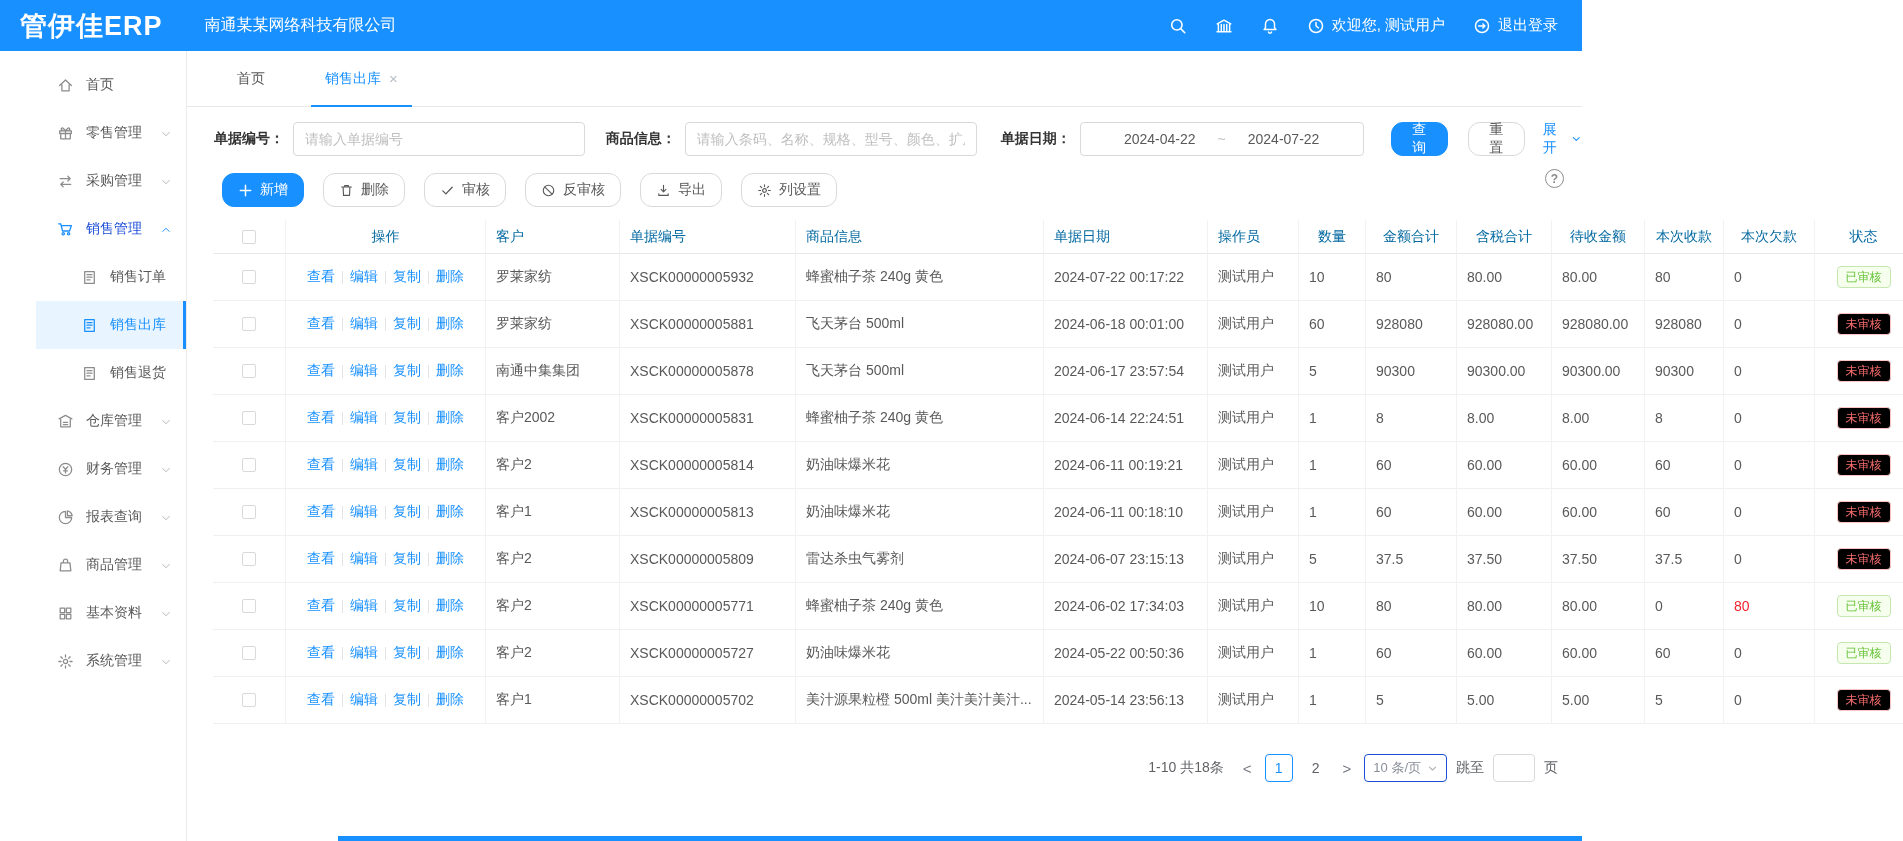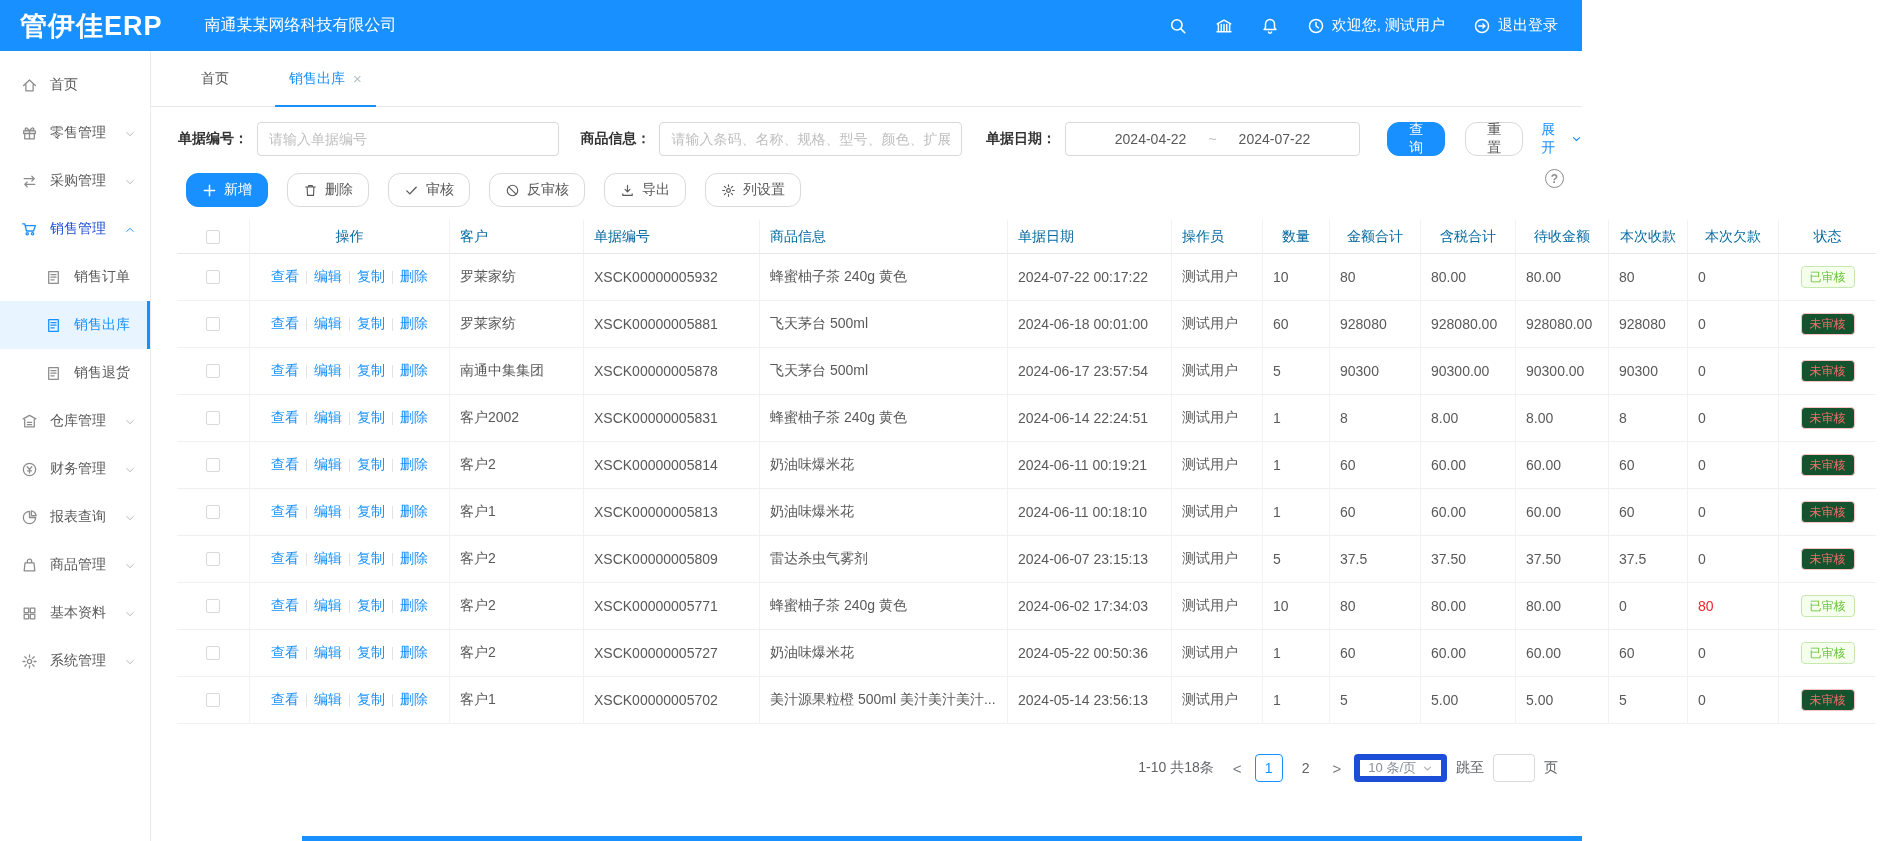--- a/index.html
+++ b/index.html
@@ -10,21 +10,21 @@
   
   .topbar { height:51px; background:#1890ff; display:flex; align-items:center; flex-shrink:0; color:#fff; }
   .logo { font-size:27px; font-weight:bold; margin-left:20px; letter-spacing:1px; }
   .company { font-size:16px; margin-left:42px; }
   .topbar-right { margin-left:auto; display:flex; align-items:center; gap:28px; margin-right:24px; }
   .tb-icon { width:18px; height:18px; display:inline-flex; cursor:pointer; }
   .tb-icon svg { width:18px; height:18px; }
   .tb-group { display:flex; align-items:center; gap:7px; cursor:pointer; font-size:15px; }
 
   
-  .app-body { flex:1; display:flex; min-height:0; }
+  .app-body { flex:1; display:flex; min-height:0;margin-left:36px; }
   .sidebar { width:151px; flex-shrink:0; border-right:1px solid #ebebeb; background:#fff; padding-top:10px; }
   .side-item { height:48px; display:flex; align-items:center; padding-left:21px; padding-right:14px; color:#595959; cursor:pointer; position:relative; }
   .side-item .s-icon { width:17px; height:17px; margin-right:12px; color:#8c8c8c; flex-shrink:0; }
   .side-item .s-icon svg { width:17px; height:17px; }
   .side-item .chev { margin-left:auto; width:12px; height:12px; color:#b0b0b0; }
   .side-item .chev svg { width:12px; height:12px; }
   .side-item.sub { padding-left:45px; }
   .side-item.parent-active { color:#1d4ed8; }
   .side-item.parent-active .s-icon, .side-item.parent-active .chev { color:#1890ff; }
   .side-item.selected { background:#e8f4ff; color:#1890ff; }
@@ -71,30 +71,30 @@
   .th, .td { display:flex; align-items:center; padding:0 10px; border-right:1px solid #f2f2f2; overflow:hidden; white-space:nowrap; }
   .th { height:34px; color:#0369a1; font-weight:400; border-bottom:1px solid #e8e8e8; }
   .td { height:47px; border-bottom:1px solid #f0f0f0; color:#595959; }
   .tr > :last-child { border-right:none; }
   .c-center { justify-content:center; }
   .cb { width:14px; height:14px; border:1px solid #d9d9d9; border-radius:2px; background:#fff; display:inline-block; cursor:pointer; }
   .action-link { color:#1890ff; cursor:pointer; text-decoration:none; }
   .a-sep { width:1px; height:13px; background:#e3e3e3; margin:0 7px; }
   .badge { font-size:12px; padding:3px 8px; border-radius:4px; border:1px solid; line-height:1.2; }
   .badge.green { color:#67c23a; border-color:#c5e8b0; background:#f6ffed; }
-  .badge.red { color:#f56c6c; border-color:#fbc4c4; background:#14532d; }
+  .badge.red { color:#f56c6c; border-color:#fbc4c4; background:#000000; }
   .red-text { color:#f5222d; }
 
   
   .pagination { display:flex; align-items:center; justify-content:flex-end; gap:9px; margin:30px 24px 0 0; color:#606266; font-size:14px; }
   .pg-total { margin-right:6px; }
   .pg-arrow { color:#737780; cursor:pointer; padding:0 4px; font-size:15px; }
   .pg-num { min-width:28px; height:28px; display:flex; align-items:center; justify-content:center; cursor:pointer; border-radius:4px; }
   .pg-num.current { border:1px solid #1890ff; color:#1890ff; }
-  .pg-size { height:28px; border:6px solid #1d4ed8; border-radius:4px; display:flex; align-items:center; padding:0 8px; gap:6px; color:#8a8f99; cursor:pointer; font-size:13px; }
+  .pg-size { height:28px; border:1px solid #1d4ed8; border-radius:4px; display:flex; align-items:center; padding:0 8px; gap:6px; color:#8a8f99; cursor:pointer; font-size:13px; }
   .pg-size svg { width:11px; height:11px; color:#b0b0b0; }
   .pg-jump-input { width:42px; height:28px; border:1px solid #d9d9d9; border-radius:4px; outline:none; }
   .hscrollbar { position:absolute; left:151px; right:0; bottom:0; height:5px; background:#1890ff; cursor:grab; }
 </style>
 </head>
 <body>
 
 <div class="page">
 
   <div class="topbar">

